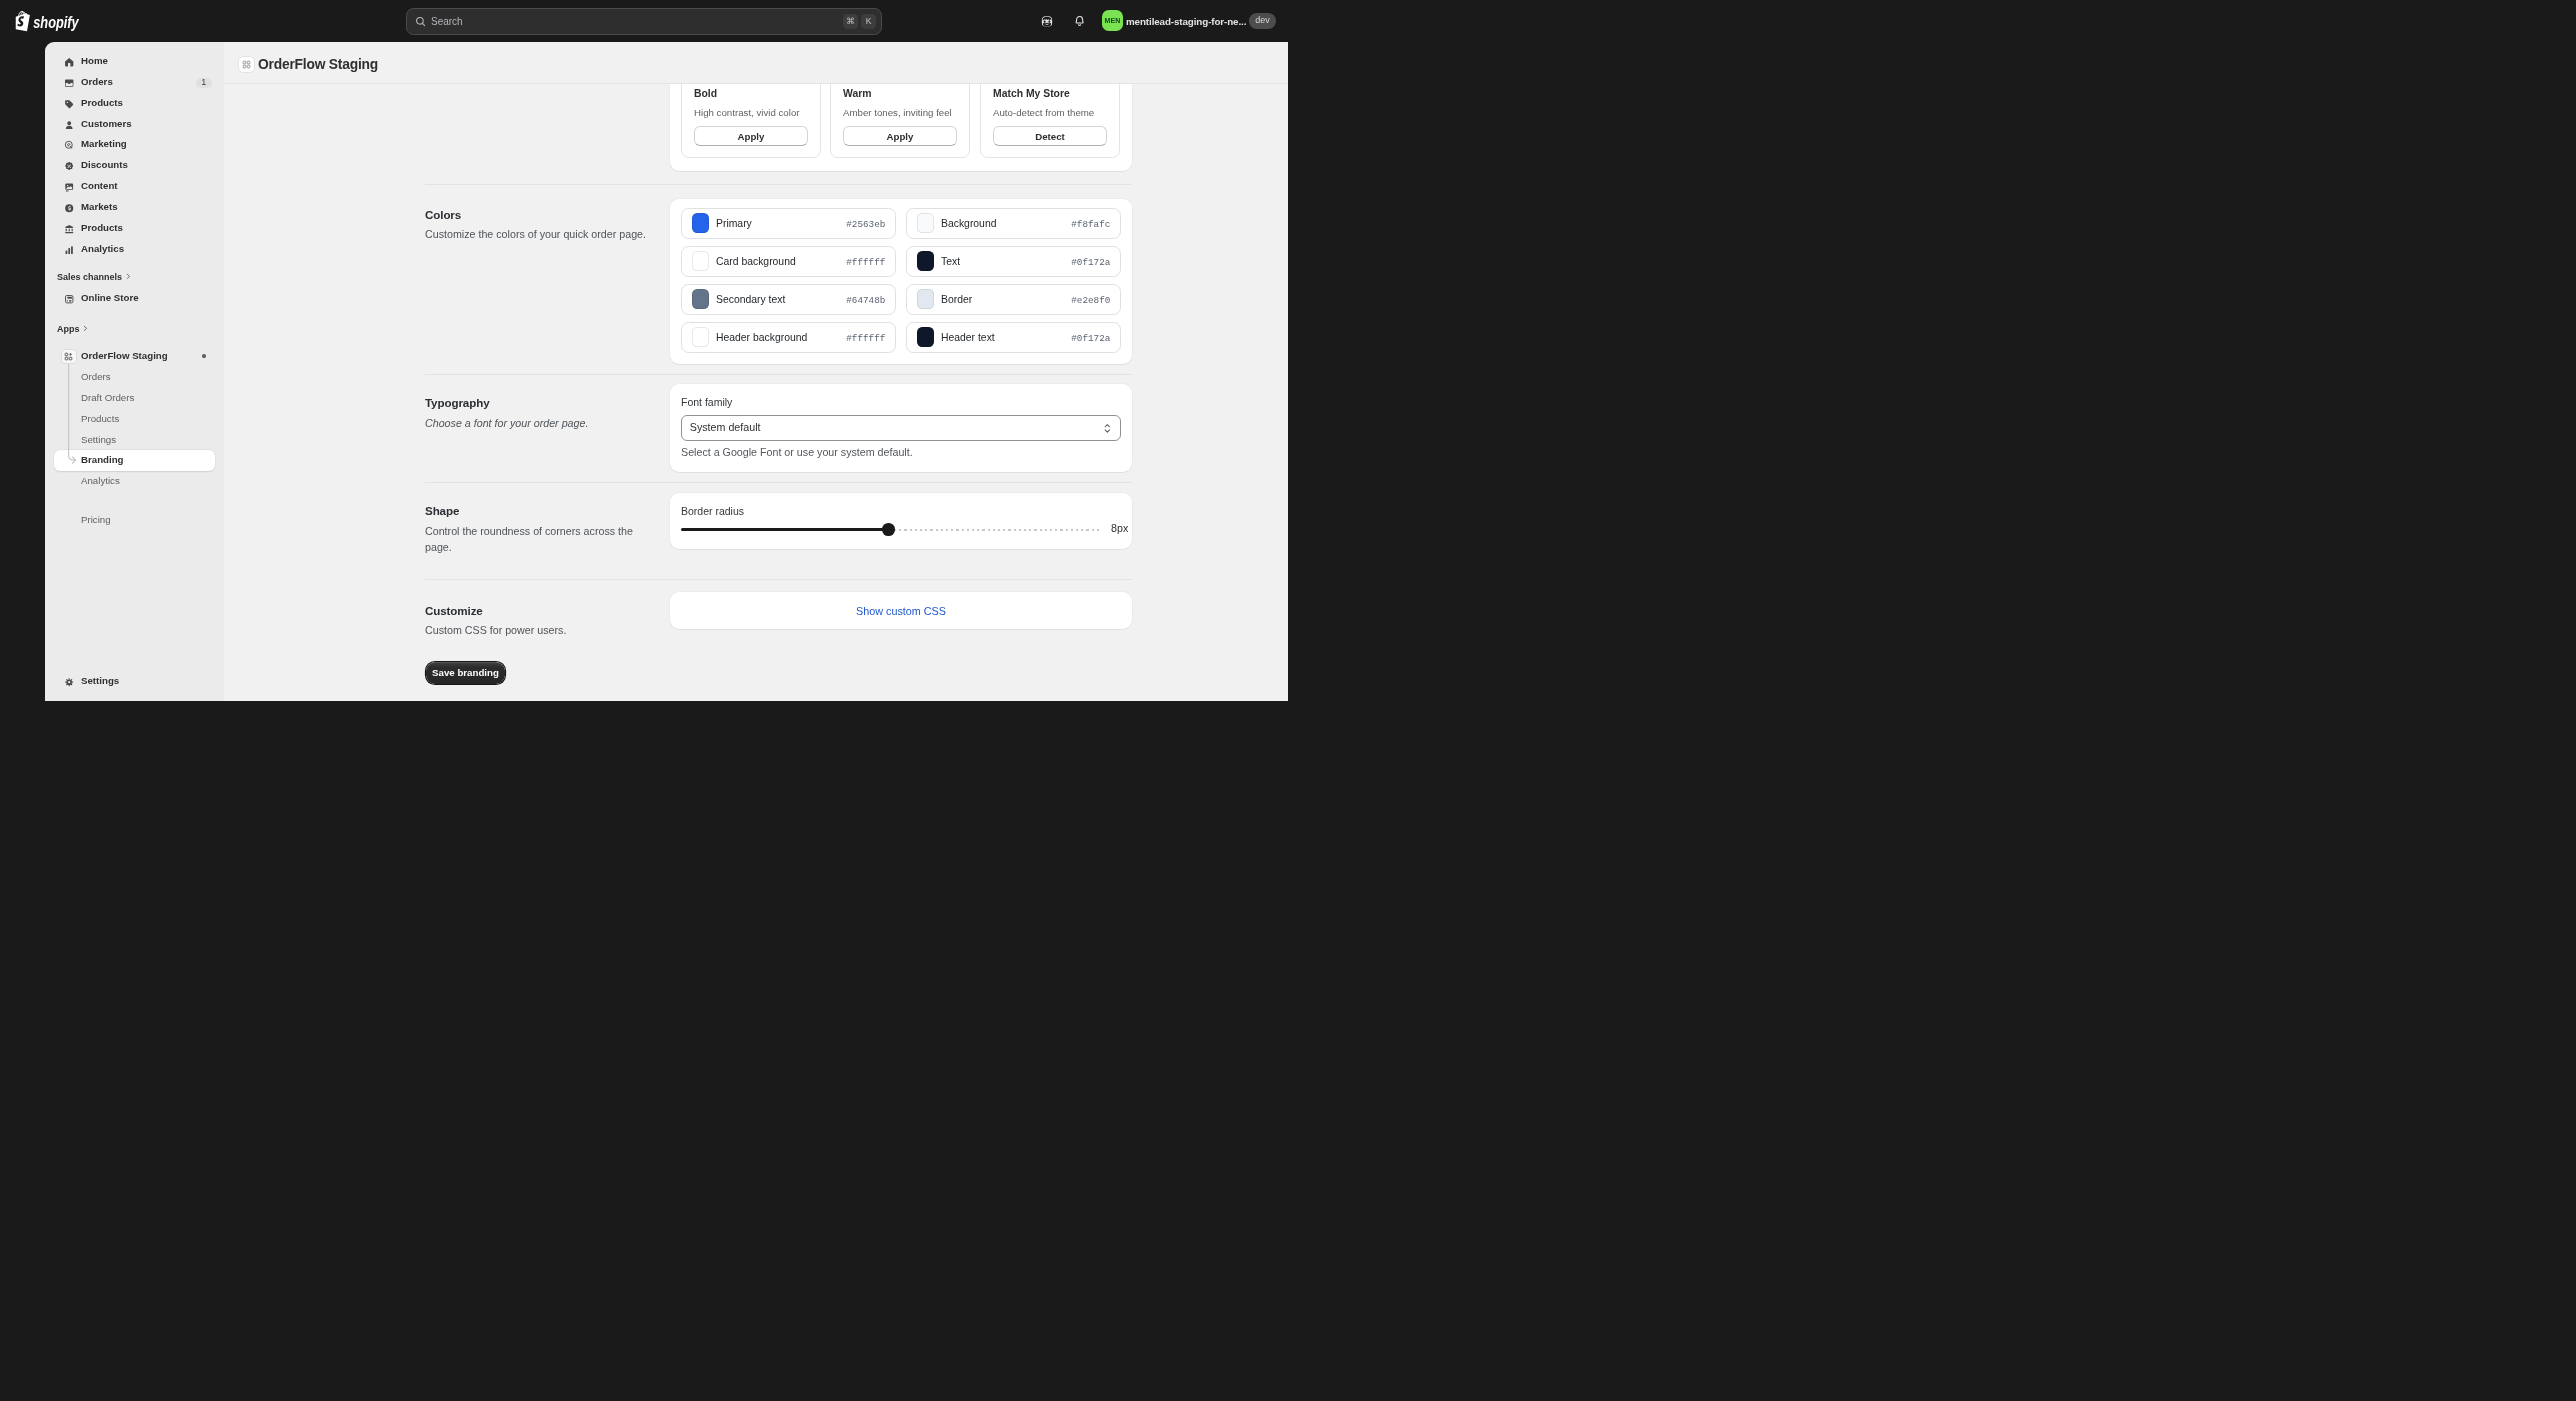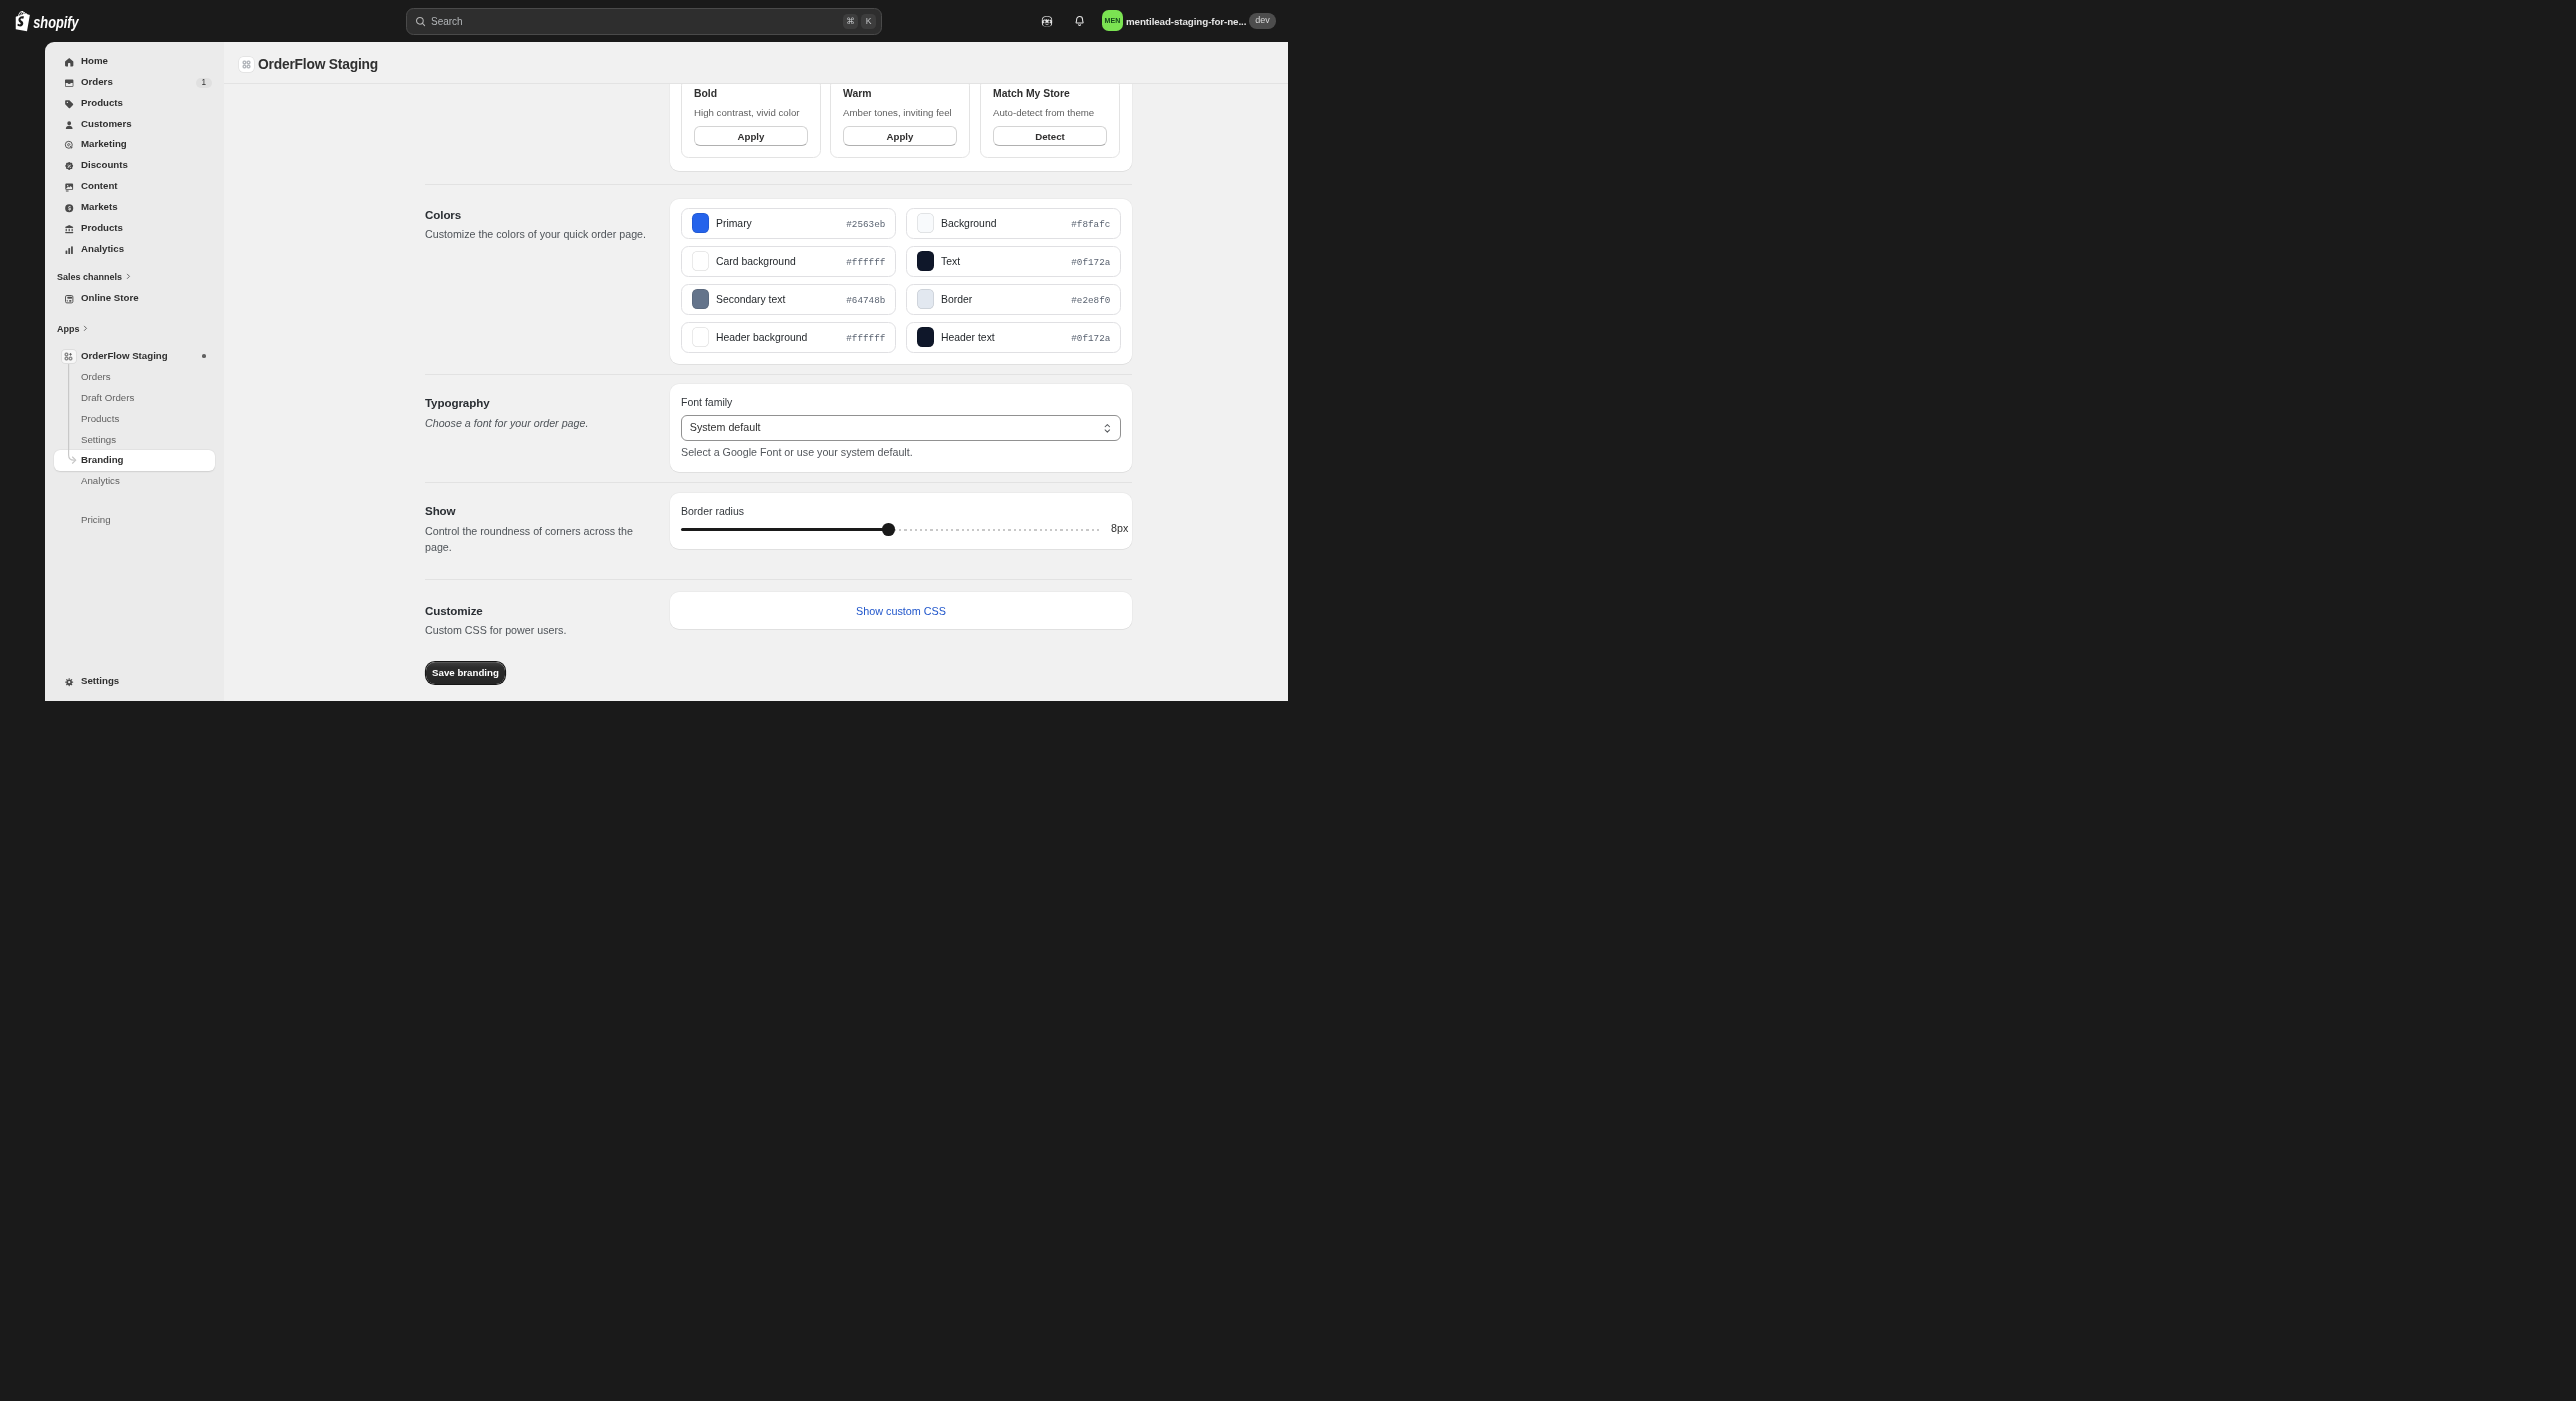--- a/index.html
+++ b/index.html
@@ -321,21 +321,21 @@
     <div class="flabel" style="left:457px; top:311px;">Font family</div>
     <div id="select">
         <span>System default</span>
       <svg style="position:absolute; right:6.7px; top:6.3px;" width="12.7" height="12.7" viewBox="0 0 20 20">
           <path fill="none" stroke="#55585c" stroke-width="1.6" stroke-linecap="round" stroke-linejoin="round" d="m6.5 7.5 3.5-3.5 3.5 3.5M6.5 12.5l3.5 3.5 3.5-3.5"></path>
         </svg>
     </div>
     <div class="fhelp" style="left:457px; top:362px;">Select a Google Font or use your system default.</div>
     <div class="divider" style="top:398px;"></div>
 
-    <div class="lh" style="top:420px;">Show</div>
+    <div class="lh" style="top:420px;">Shape</div>
     <div class="ld" style="top:440px;">Control the roundness of corners across the<br>page.</div>
     <div class="card" style="left:446px; top:409px; width:462px; height:56px;"></div>
     <div class="flabel" style="left:457px; top:420px;">Border radius</div>
     <div id="track-fill"></div>
     <div id="track-dots"></div>
     <div id="thumb"></div>
     <div id="slider-val">8px</div>
     <div class="divider" style="top:495px;"></div>
 
     <div class="lh" style="top:520px;">Customize</div>

